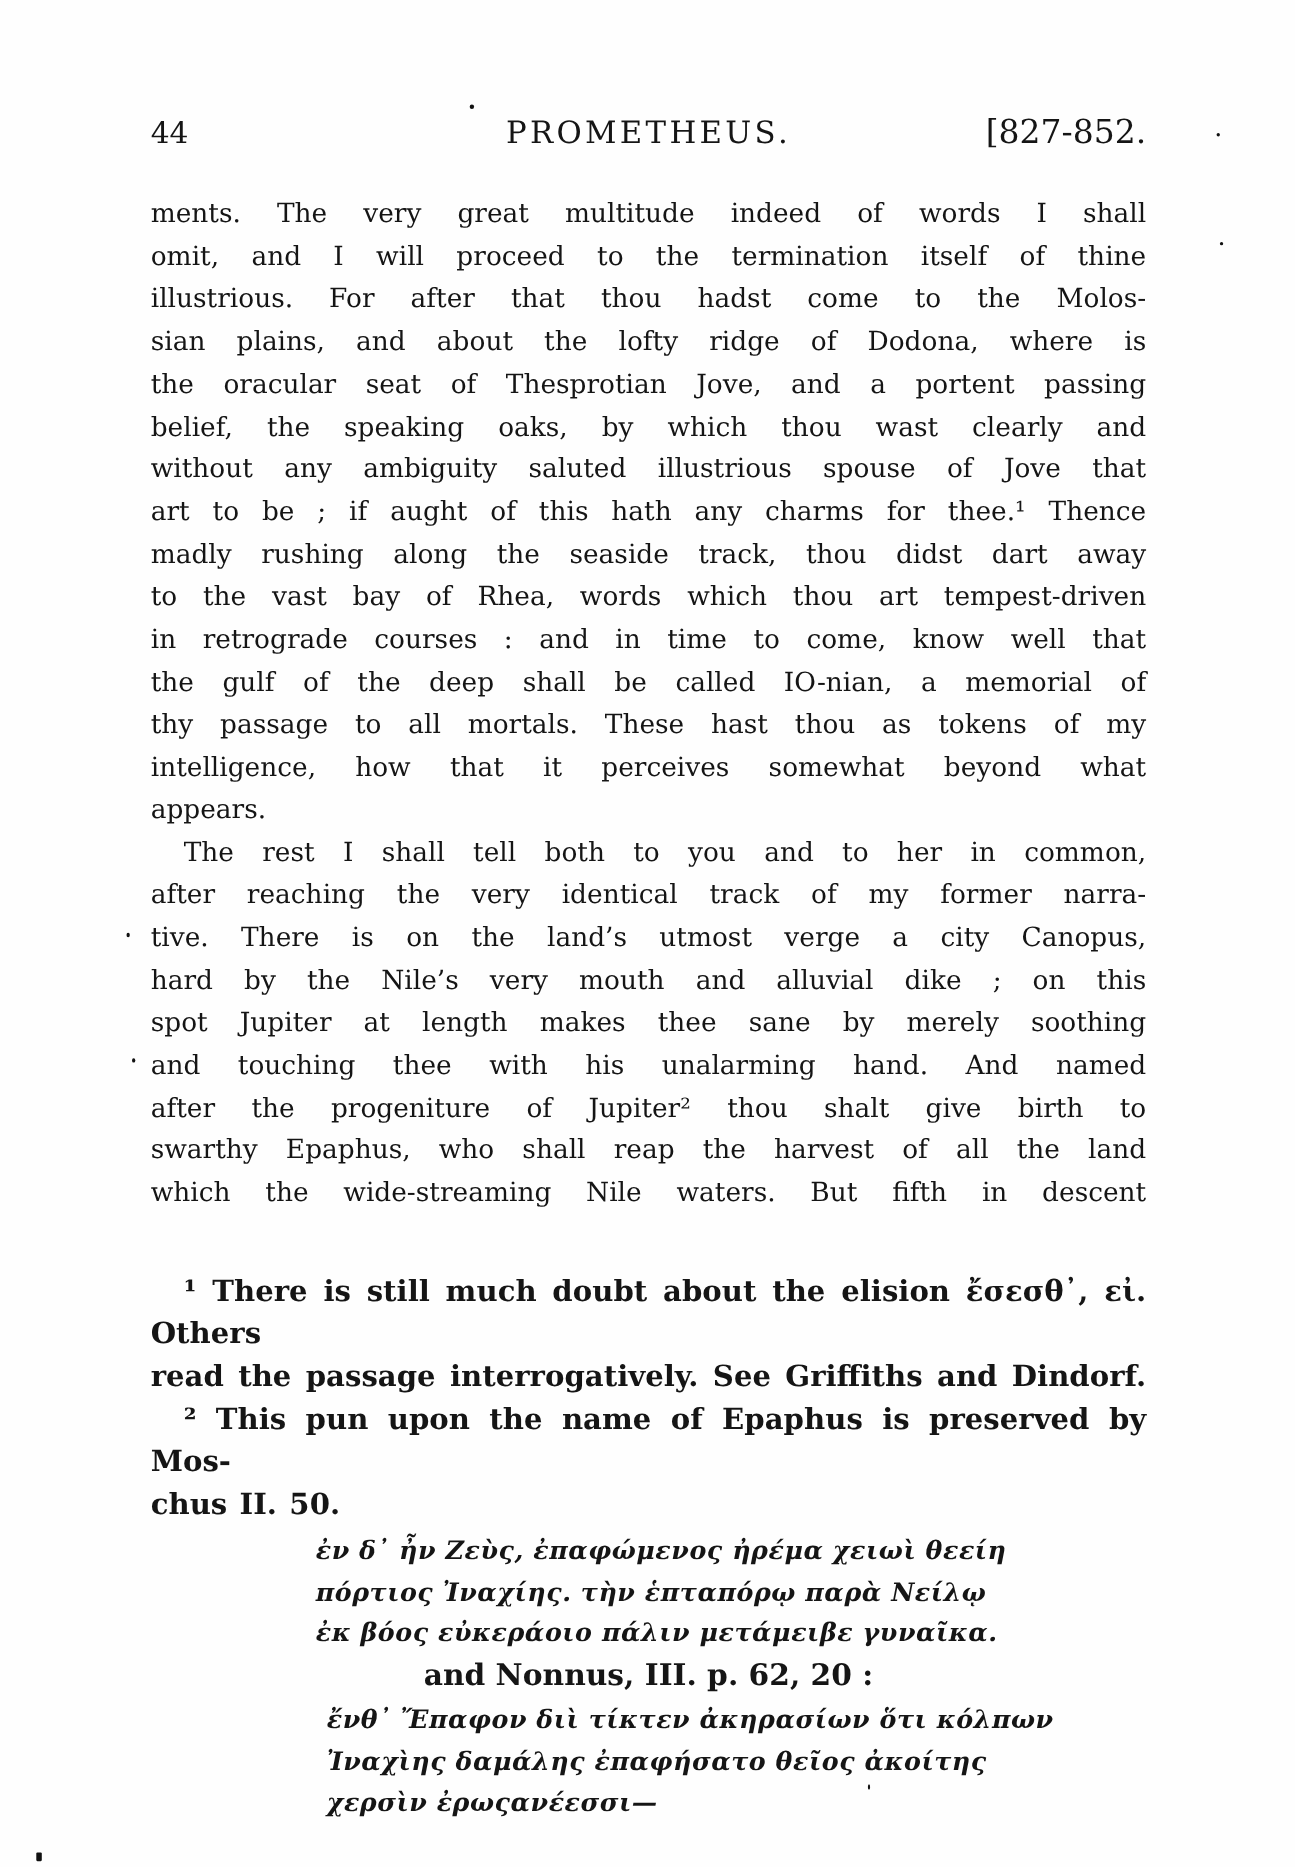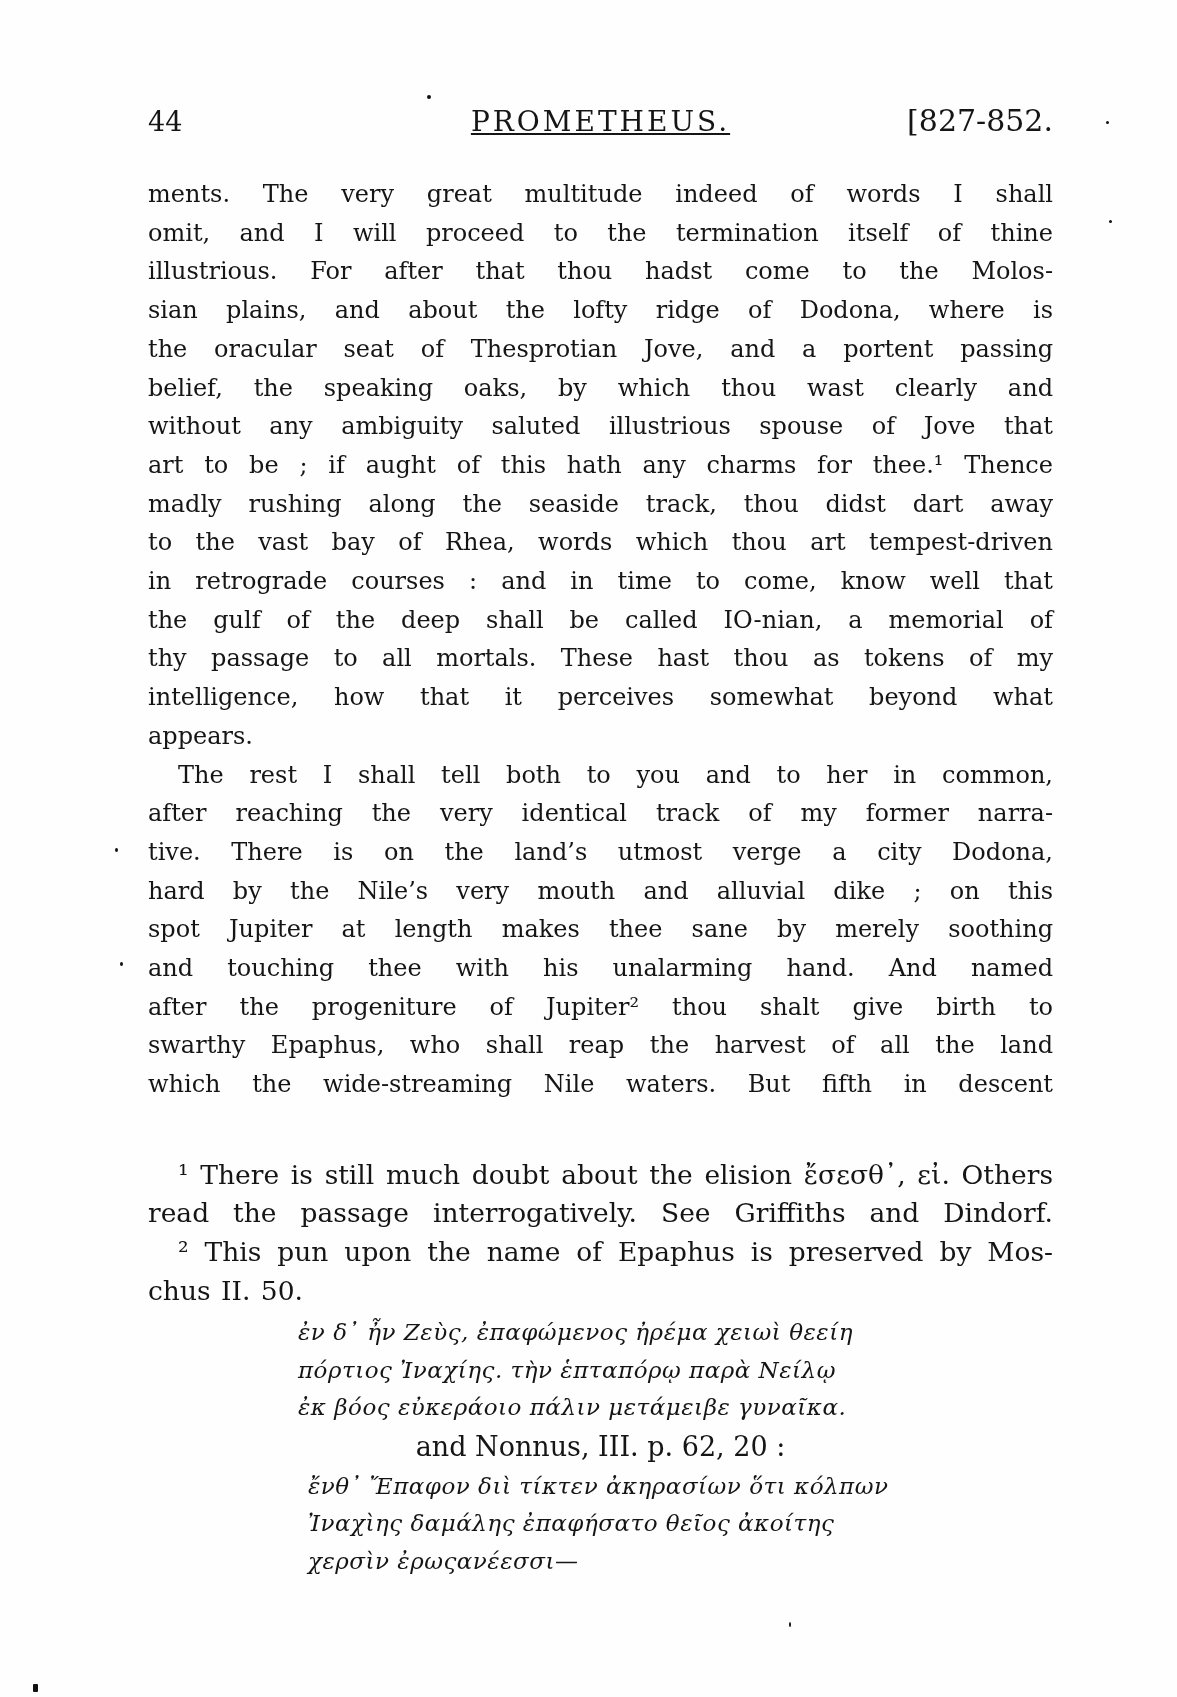--- a/index.html
+++ b/index.html
@@ -11,61 +11,60 @@
     position: relative;
     width: 1177px;
     height: 1697px;
     background: #fefefe;
     color: #151515;
     font-family: "DejaVu Serif", "Liberation Serif", serif;
     overflow: hidden;
   }
   .content {
     position: absolute;
-    left: 148px;
+    left: 137px;
     top: 103px;
     width: 905px;
   }
   
   .running-head {
     display: flex;
     align-items: baseline;
     margin-bottom: 37px;
   }
   .page-num {
     width: 170px;
     font-size: 27px;
   }
   .head-title {
     flex: 1;
     text-align: center;
     font-size: 28px;
     letter-spacing: 3px;
-    text-decoration: underline;
   }
   .head-range {
     width: 170px;
     text-align: right;
     font-size: 30px;
   }
   
   .line {
     text-align: justify;
     text-align-last: justify;
     white-space: normal;
   }
   .line.ragged { text-align-last: left; }
   .line.indent { text-indent: 30px; }
   .body-text .line {
     font-size: 24px;
     line-height: 38.7px;
     word-spacing: 2px;
   }
   
-  .footnotes { margin-top: 52px; }
+  .footnotes { margin-top: 52px; font-weight: bold; }
   .footnote .line {
     font-size: 26.5px;
     line-height: 38.6px;
     word-spacing: 2px;
   }
   .greek-quote {
     margin: 4px 0 2px 150px;
     font-style: italic;
   }
   .greek-quote .line {
@@ -115,21 +114,21 @@
           <div class="line">to the vast bay of Rhea, words which thou art tempest-driven</div>
           <div class="line">in retrograde courses : and in time to come, know well that</div>
           <div class="line">the gulf of the deep shall be called IO-nian, a memorial of</div>
           <div class="line">thy passage to all mortals.   These hast thou as tokens of my</div>
           <div class="line">intelligence, how that it perceives somewhat beyond what</div>
           <div class="line ragged">appears.</div>
         </div>
       <div>
           <div class="line indent">The rest I shall tell both to you and to her in common,</div>
           <div class="line">after reaching the very identical track of my former narra-</div>
-          <div class="line">tive.   There is on the land’s utmost verge a city Dodona,</div>
+          <div class="line">tive.   There is on the land’s utmost verge a city Canopus,</div>
           <div class="line">hard by the Nile’s very mouth and alluvial dike ; on this</div>
           <div class="line">spot Jupiter at length makes thee sane by merely soothing</div>
           <div class="line">and touching thee with his unalarming hand.   And named</div>
           <div class="line">after the progeniture of Jupiter² thou shalt give birth to</div>
           <div class="line">swarthy Epaphus, who shall reap the harvest of all the land</div>
           <div class="line">which the wide-streaming Nile waters.   But fifth in descent</div>
         </div>
     </div>
 
     <div class="footnotes">

